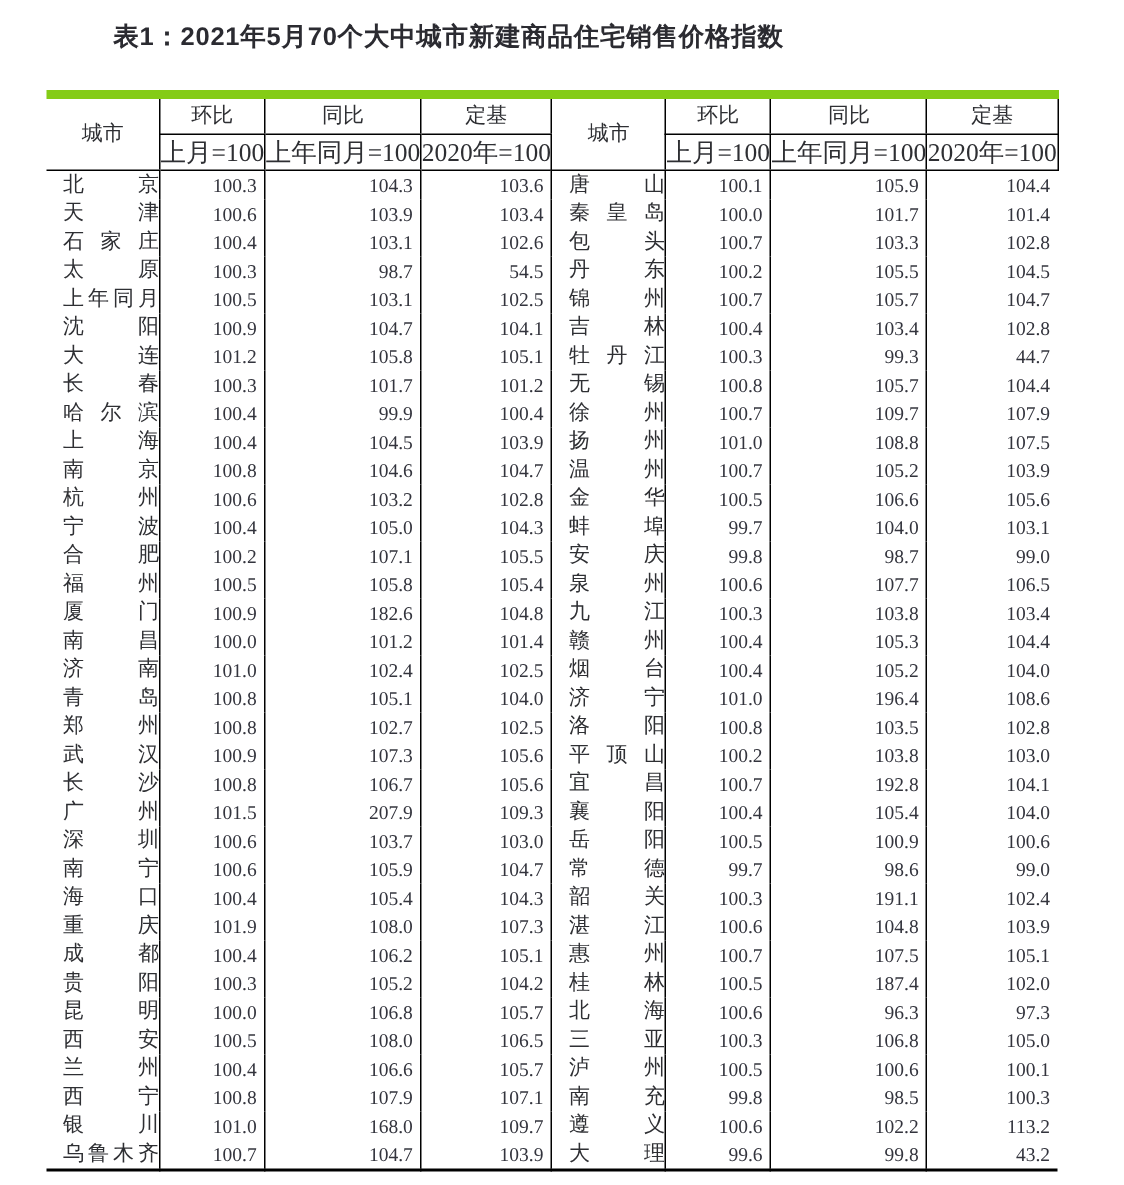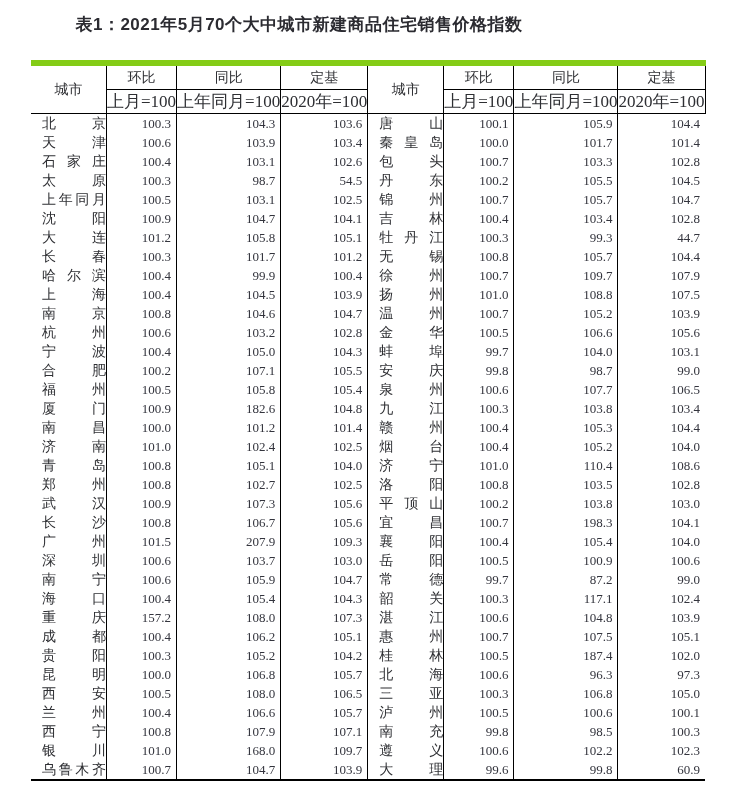--- a/index.html
+++ b/index.html
@@ -299,21 +299,21 @@
     <td class="num bl">105.2</td>
     <td class="num bl">104.0</td>
   </tr>
         <tr>
     <td class="city"><span class="city-name">青岛</span></td>
     <td class="num bl">100.8</td>
     <td class="num bl">105.1</td>
     <td class="num bl">104.0</td>
     <td class="city bl"><span class="city-name">济宁</span></td>
     <td class="num bl">101.0</td>
-    <td class="num bl">110.4</td>
+    <td class="num bl">196.4</td>
     <td class="num bl">108.6</td>
   </tr>
         <tr>
     <td class="city"><span class="city-name">郑州</span></td>
     <td class="num bl">100.8</td>
     <td class="num bl">102.7</td>
     <td class="num bl">102.5</td>
     <td class="city bl"><span class="city-name">洛阳</span></td>
     <td class="num bl">100.8</td>
     <td class="num bl">103.5</td>
@@ -329,21 +329,21 @@
     <td class="num bl">103.8</td>
     <td class="num bl">103.0</td>
   </tr>
         <tr>
     <td class="city"><span class="city-name">长沙</span></td>
     <td class="num bl">100.8</td>
     <td class="num bl">106.7</td>
     <td class="num bl">105.6</td>
     <td class="city bl"><span class="city-name">宜昌</span></td>
     <td class="num bl">100.7</td>
-    <td class="num bl">198.3</td>
+    <td class="num bl">192.8</td>
     <td class="num bl">104.1</td>
   </tr>
         <tr>
     <td class="city"><span class="city-name">广州</span></td>
     <td class="num bl">101.5</td>
     <td class="num bl">207.9</td>
     <td class="num bl">109.3</td>
     <td class="city bl"><span class="city-name">襄阳</span></td>
     <td class="num bl">100.4</td>
     <td class="num bl">105.4</td>
@@ -359,36 +359,36 @@
     <td class="num bl">100.9</td>
     <td class="num bl">100.6</td>
   </tr>
         <tr>
     <td class="city"><span class="city-name">南宁</span></td>
     <td class="num bl">100.6</td>
     <td class="num bl">105.9</td>
     <td class="num bl">104.7</td>
     <td class="city bl"><span class="city-name">常德</span></td>
     <td class="num bl">99.7</td>
-    <td class="num bl">87.2</td>
+    <td class="num bl">98.6</td>
     <td class="num bl">99.0</td>
   </tr>
         <tr>
     <td class="city"><span class="city-name">海口</span></td>
     <td class="num bl">100.4</td>
     <td class="num bl">105.4</td>
     <td class="num bl">104.3</td>
     <td class="city bl"><span class="city-name">韶关</span></td>
     <td class="num bl">100.3</td>
-    <td class="num bl">117.1</td>
+    <td class="num bl">191.1</td>
     <td class="num bl">102.4</td>
   </tr>
         <tr>
     <td class="city"><span class="city-name">重庆</span></td>
-    <td class="num bl">157.2</td>
+    <td class="num bl">101.9</td>
     <td class="num bl">108.0</td>
     <td class="num bl">107.3</td>
     <td class="city bl"><span class="city-name">湛江</span></td>
     <td class="num bl">100.6</td>
     <td class="num bl">104.8</td>
     <td class="num bl">103.9</td>
   </tr>
         <tr>
     <td class="city"><span class="city-name">成都</span></td>
     <td class="num bl">100.4</td>
@@ -450,27 +450,27 @@
     <td class="num bl">100.3</td>
   </tr>
         <tr>
     <td class="city"><span class="city-name">银川</span></td>
     <td class="num bl">101.0</td>
     <td class="num bl">168.0</td>
     <td class="num bl">109.7</td>
     <td class="city bl"><span class="city-name">遵义</span></td>
     <td class="num bl">100.6</td>
     <td class="num bl">102.2</td>
-    <td class="num bl">102.3</td>
+    <td class="num bl">113.2</td>
   </tr>
         <tr>
     <td class="city"><span class="city-name">乌鲁木齐</span></td>
     <td class="num bl">100.7</td>
     <td class="num bl">104.7</td>
     <td class="num bl">103.9</td>
     <td class="city bl"><span class="city-name">大理</span></td>
     <td class="num bl">99.6</td>
     <td class="num bl">99.8</td>
-    <td class="num bl">60.9</td>
+    <td class="num bl">43.2</td>
   </tr>
       </tbody>
   </table>
 </div>
 
 </body></html>

